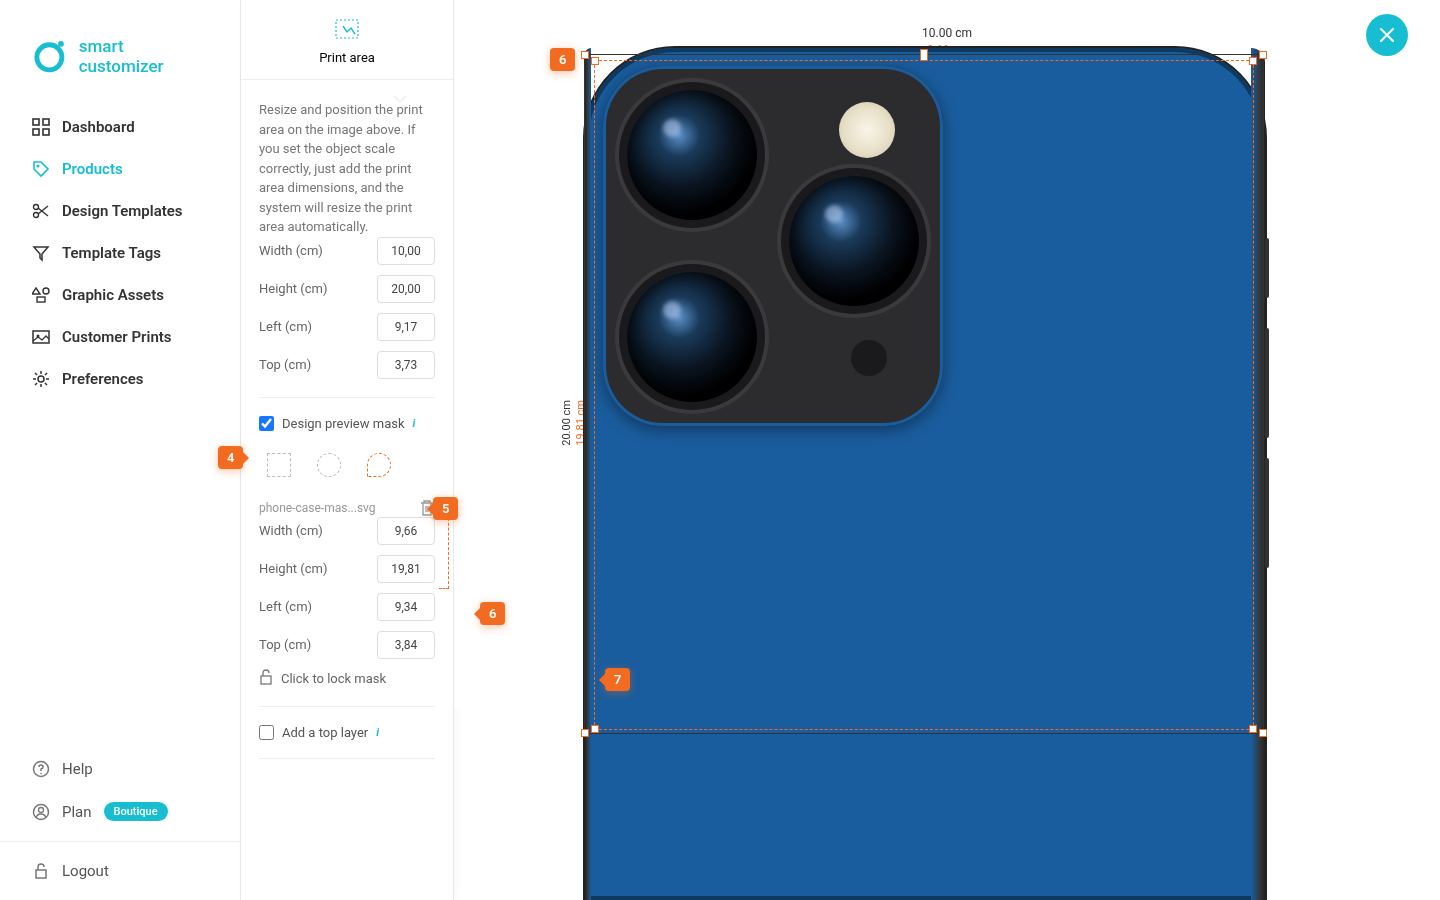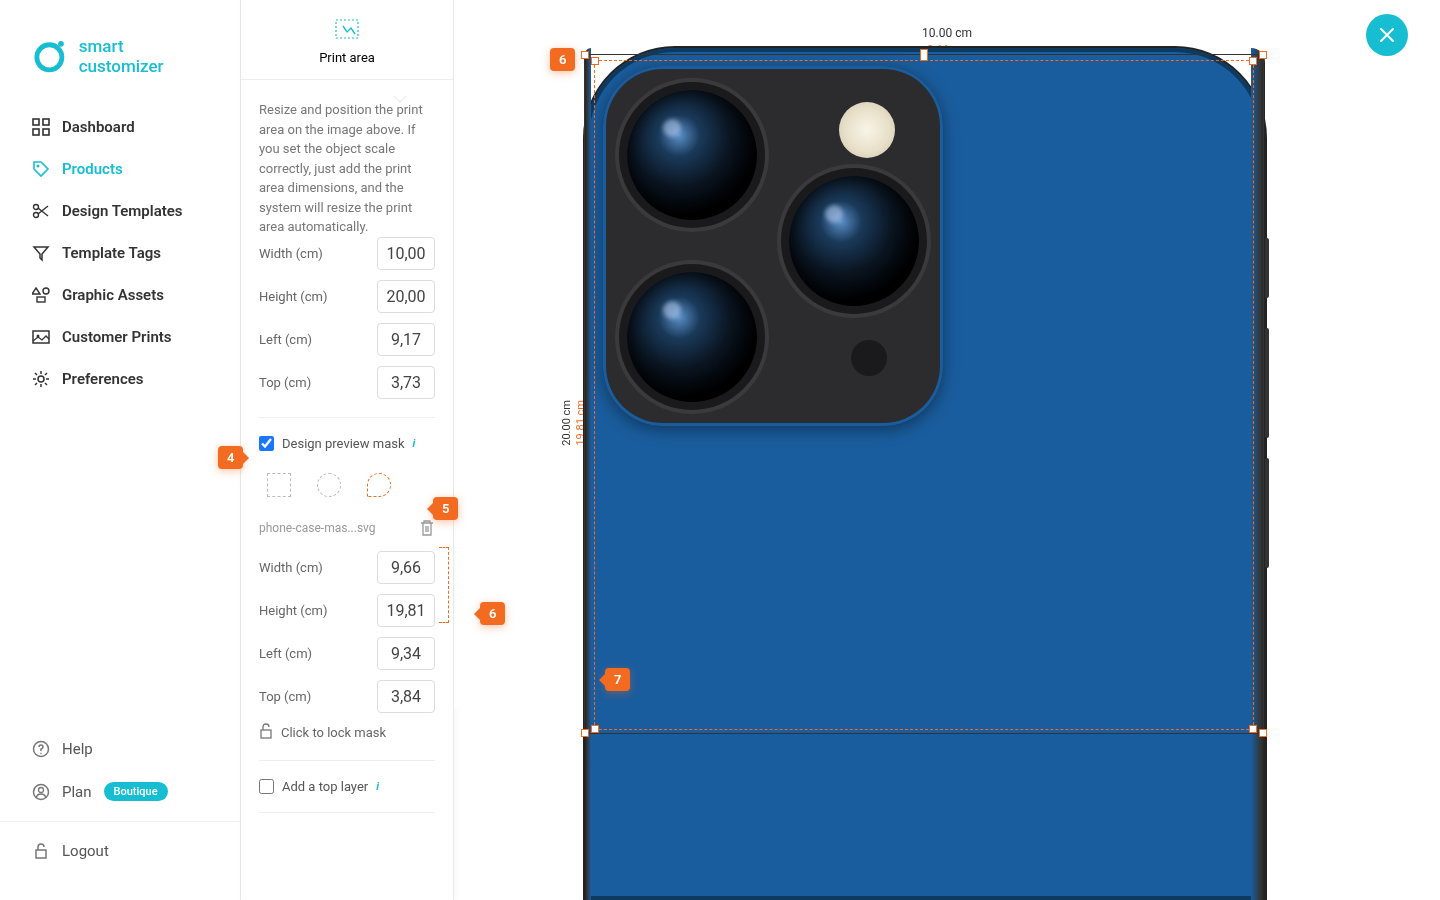--- a/index.html
+++ b/index.html
@@ -20,32 +20,32 @@
 .tabs{display:flex;border-bottom:1px solid #eee}
 .tab{flex:1;text-align:center;padding:18px 0 14px;cursor:pointer;color:#666;font-size:13px}
 .tab.active{color:#000000}
 .tab-icon{display:block;margin:0 auto 10px;width:28px;height:22px}
 .tab-arrow{position:absolute;top:96px;left:75%;transform:translateX(-50%);width:0;height:0;border-left:7px solid transparent;border-right:7px solid transparent;border-top:7px solid #eee}
 .tab-arrow::after{content:'';position:absolute;top:-8px;left:-6px;border-left:6px solid transparent;border-right:6px solid transparent;border-top:6px solid #fff}
 .panel-body{padding:20px 18px;font-size:13px;color:#666;overflow-y:auto;height:calc(100% - 98px)}
 .desc{line-height:1.5;color:#777}
 .field{display:flex;align-items:center;justify-content:space-between;margin-bottom:10px}
 .field label{color:#666;font-size:13px}
-.field input{width:58px;padding:6px 8px;border:1px solid #ddd;border-radius:4px;font-size:16px;text-align:center;color:#444}
+.field input{width:58px;padding:6px 8px;border:1px solid #ddd;border-radius:4px;font-size:12px;text-align:center;color:#444}
 hr.sep{border:none;border-top:1px solid #eee;margin:18px 0}
 .check-row{display:flex;align-items:center;gap:8px;margin-bottom:16px}
 .check-row input[type=checkbox]{width:15px;height:15px;accent-color:#1976ff}
 .check-row label{color:#555;font-size:13px}
 .info-i{color:#17bed2;font-style:italic;font-weight:bold;font-size:11px;vertical-align:super;cursor:pointer}
 .shape-row{display:flex;gap:10px;margin-bottom:16px}
 .shape-opt{width:40px;height:36px;display:flex;align-items:center;justify-content:center;cursor:pointer}
 .shape-sq{width:24px;height:24px;border:1px dashed #bbb}
 .shape-ci{width:24px;height:24px;border:1px dashed #bbb;border-radius:50%}
 .shape-cu{width:24px;height:24px;border:1px dashed #f36b21;border-radius:50% 50% 50% 0}
-.file-row{display:flex;align-items:center;justify-content:space-between;margin-bottom:14px;color:#999;font-size:12px}
+.file-row{display:flex;align-items:center;justify-content:space-between;color:#999;font-size:12px}
 .trash{width:16px;height:18px;cursor:pointer}
 .lock-row{display:flex;align-items:center;gap:8px;color:#666;font-size:13px;margin-top:8px;cursor:pointer}
 .bracket{position:absolute;border:1px dashed #f36b21;border-left:none;width:10px}
 .canvas{position:absolute;left:454px;top:0;right:0;height:708px;background:#fff}
 .close-btn{position:absolute;right:32px;top:14px;width:42px;height:42px;border-radius:50%;background:#17bed2;display:flex;align-items:center;justify-content:center;cursor:pointer;color:#fff;font-size:20px}
 .phone{position:absolute;left:131px;top:48px;width:680px;height:852px}
 .phone-body{position:absolute;inset:0;background:#1a5d9e;border-radius:90px 90px 0 0;box-shadow:inset 0 0 0 4px #0f3a5f,0 0 0 2px #222}
 .phone-edge-r{position:absolute;right:0;top:0;width:14px;height:100%;background:linear-gradient(90deg,#1a5d9e,#333 70%,#222);border-radius:0 90px 0 0}
 .phone-edge-l{position:absolute;left:0;top:0;width:6px;height:100%;background:linear-gradient(90deg,#222,#333 30%,#1a5d9e);border-radius:90px 0 0 0}
 .cam-island{position:absolute;left:18px;top:18px;width:340px;height:360px;background:#2c2c2e;border-radius:60px;box-shadow:0 0 0 3px #1a5d9e inset,0 4px 16px rgba(0,0,0,0.4)}
@@ -169,21 +169,21 @@
           <svg viewBox="0 0 18 18">
             <circle cx="9" cy="9" r="7.5" fill="none" stroke="#777" stroke-width="1.5"></circle>
             <circle cx="9" cy="7" r="2.5" fill="none" stroke="#777" stroke-width="1.3"></circle>
             <path d="M4 15 Q5 11 9 11 Q13 11 14 15" fill="none" stroke="#777" stroke-width="1.3"></path>
           </svg>
         </span>
         <span>Plan</span>
         <span class="badge">Boutique</span>
       </div>
     <hr>
-    <div class="nav-item" style="padding-bottom:40px">
+    <div class="nav-item" style="padding-bottom:20px">
         <span class="nav-icon">
           <svg viewBox="0 0 18 18">
             <rect x="4" y="8" width="10" height="8" fill="none" stroke="#777" stroke-width="1.5"></rect>
             <path d="M6 8 L6 5 Q6 2 9 2 Q12 2 12 5" fill="none" stroke="#777" stroke-width="1.5"></path>
           </svg>
         </span>
         <span>Logout</span>
       </div>
   </div>
 </div>

